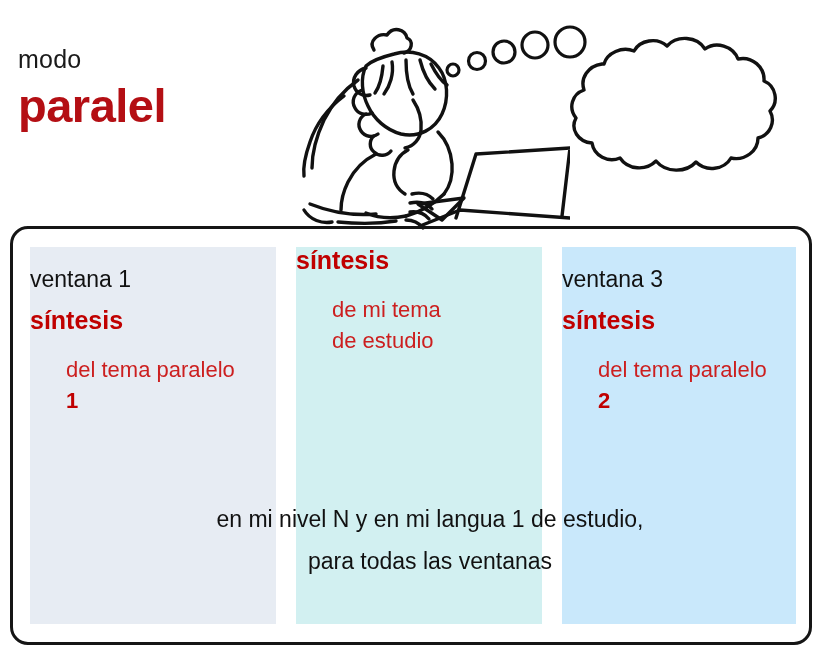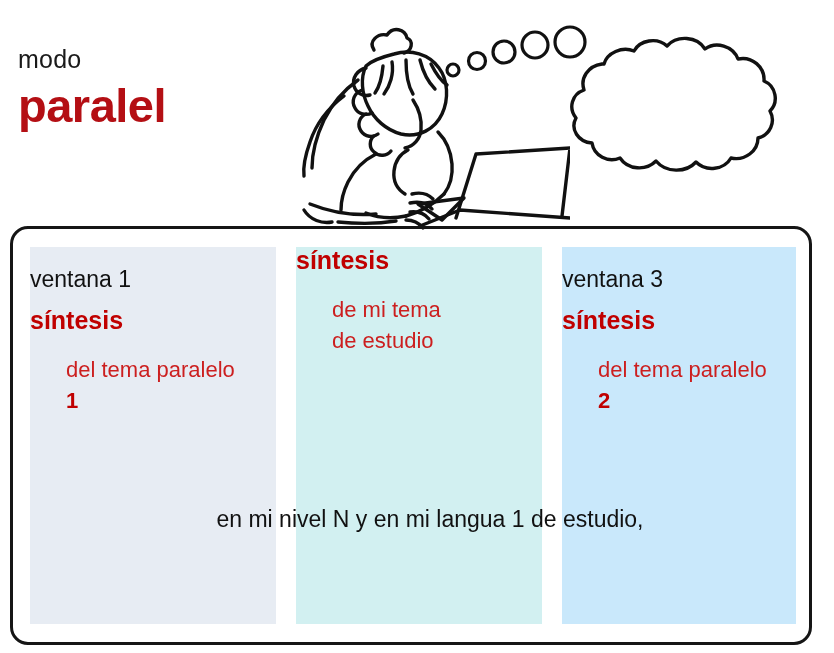--- a/index.html
+++ b/index.html
@@ -280,13 +280,14 @@
   <div class="col-title">ventana 3</div>
   <div class="col-synth">síntesis</div>
   <div class="col-desc">
     <span class="desc-line">del tema paralelo</span>
     <span class="desc-line num">2</span>
   </div>
 </div>
 
 <div id="footer-note">
   <span class="note-line">en mi nivel N  y en mi langua 1 de estudio,</span>
+  <span class="note-line">para todas las ventanas</span>
 </div>
 
 </body></html>

